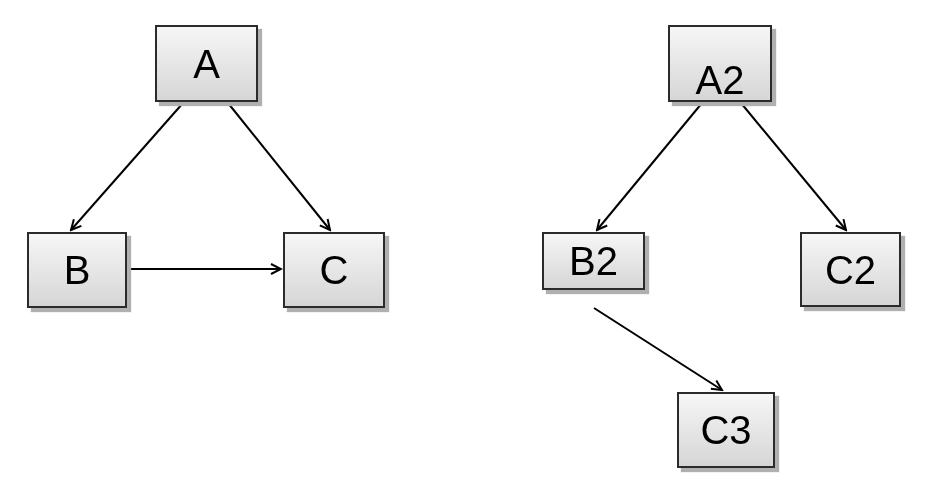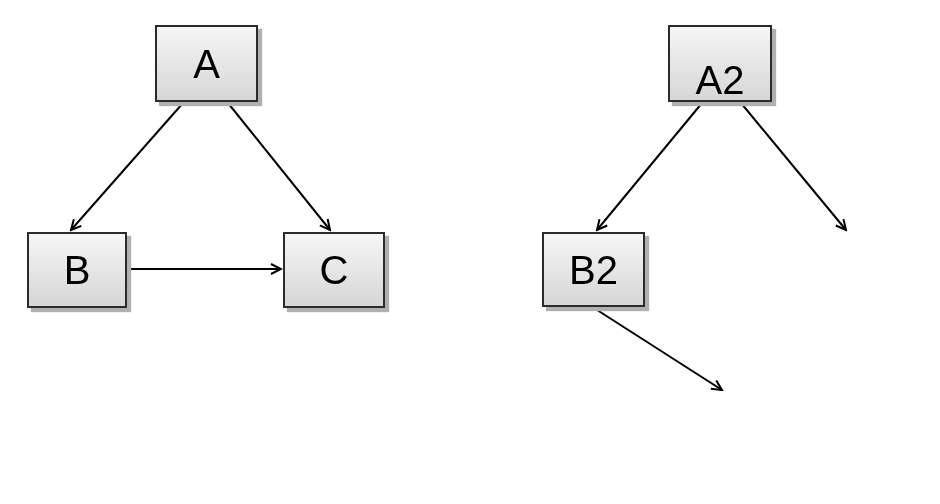--- a/index.html
+++ b/index.html
@@ -72,16 +72,22 @@
     </div>
     <div class="node" style="left: 27px; top: 232px; width: 100px; height: 76px;">
       <span>B</span>
     </div>
     <div class="node" style="left: 283px; top: 232px; width: 102px; height: 76px;">
       <span>C</span>
     </div>
     <div class="node" style="left: 668px; top: 25px; width: 104px; height: 77px; align-items: flex-end;">
       <span>A2</span>
     </div>
-    <div class="node" style="left: 542px; top: 232px; width: 103px; height: 75px; align-items: center;">
+    <div class="node" style="left: 542px; top: 232px; width: 103px; height: 58px; align-items: center;">
       <span>B2</span>
+    </div>
+    <div class="node" style="left: 800px; top: 232px; width: 101px; height: 75px;">
+      <span>C2</span>
+    </div>
+    <div class="node" style="left: 677px; top: 392px; width: 98px; height: 76px;">
+      <span>C3</span>
     </div>
   </div>
 
 </body></html>

